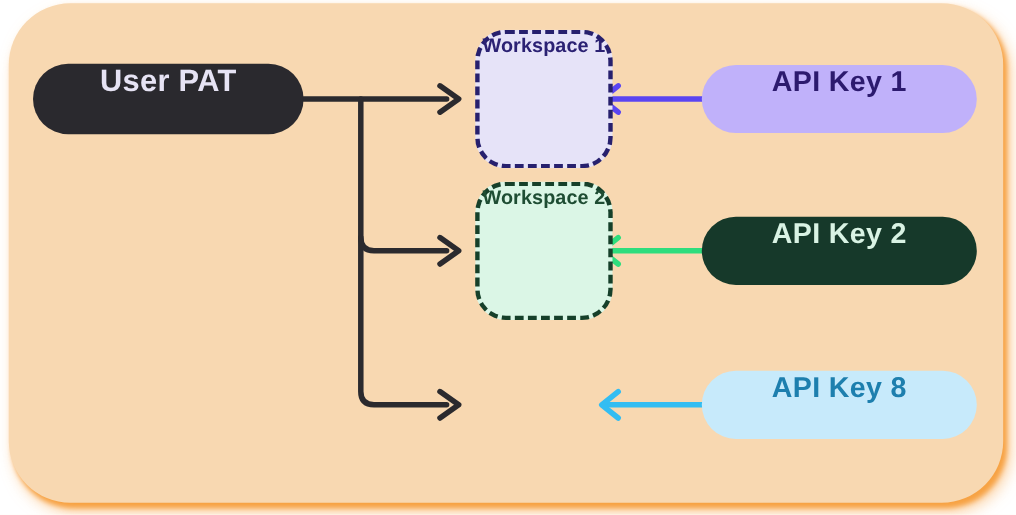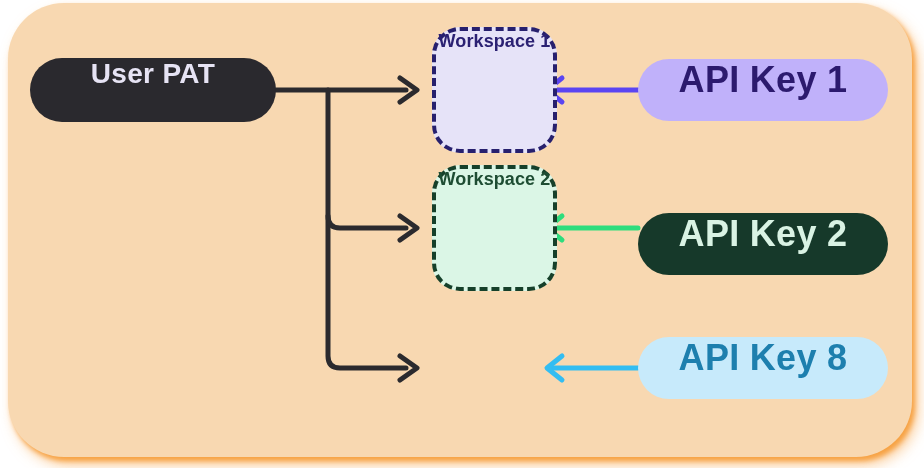--- a/index.html
+++ b/index.html
@@ -80,32 +80,31 @@
     top: 305px;
     background: var(--ws3-bg, #E9F6FC);
     border-color: var(--ws3-border, #26576A);
     color: var(--ws3-text, #26576A);
   }
   .api-pill {
     left: 638px;
     width: 250px;
     height: 62px;
     border-radius: 31px;
-    font-size: 36px;
+    font-size: 26px;
   }
   #api-key-1 {
     top: 59px;
     background: var(--key1-bg, #C0B1FA);
     color: var(--key1-text, #2C1A6E);
   }
   #api-key-2 {
     top: 197px;
     background: var(--key2-bg, #16392A);
     color: var(--key2-text, #D9F3E4);
-    margin-top: 16px;
   }
   #api-key-3 {
     top: 337px;
     background: var(--key3-bg, #C7EAFB);
     color: var(--key3-text, #1D7FAE);
   }
   .conn {
     fill: none;
     stroke-width: 5;
     stroke-linecap: round;

